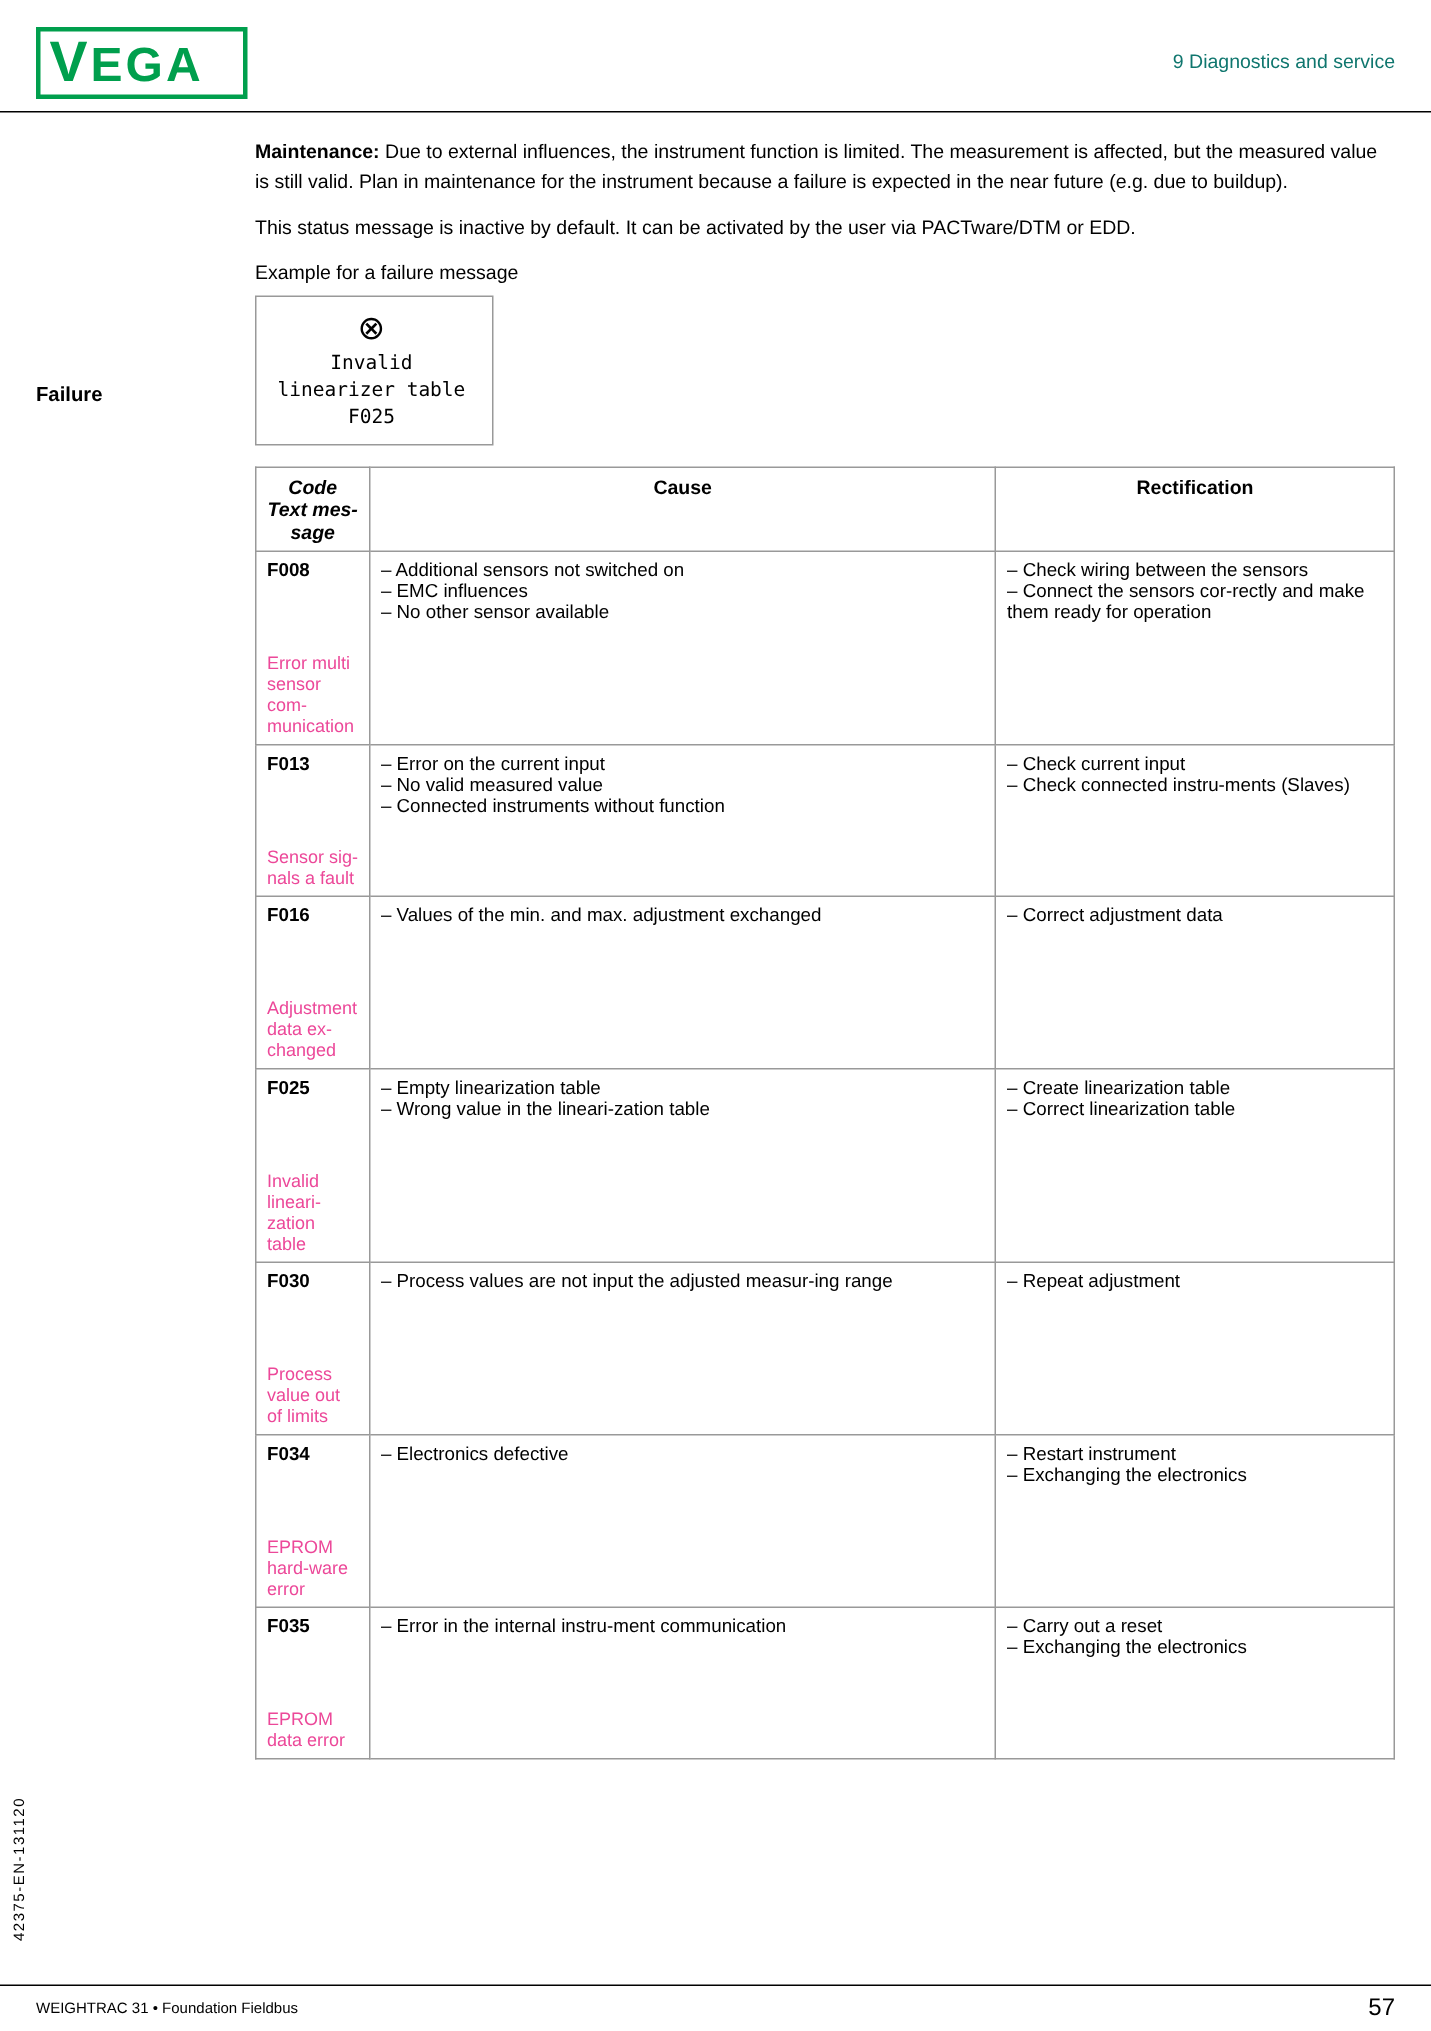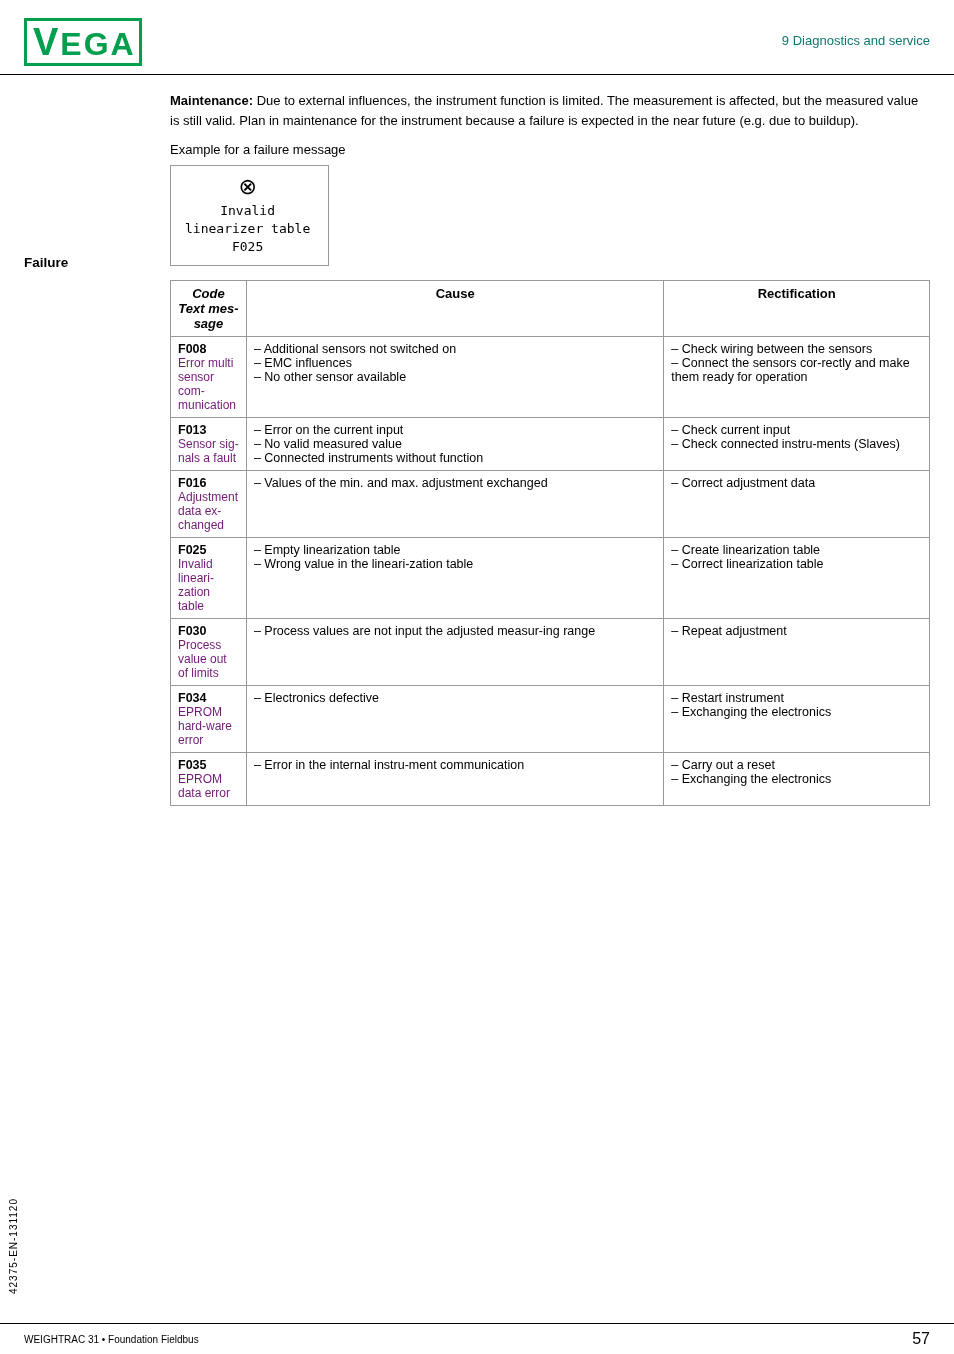--- a/index.html
+++ b/index.html
@@ -21,21 +21,21 @@
       padding: 18px 24px 8px 24px;
       border-bottom: 1.5px solid #000;
       margin-bottom: 0;
     }
     .logo {
       font-size: 32px;
       font-weight: 900;
       letter-spacing: 2px;
       color: #009f4d;
       border: 3px solid #009f4d;
-      padding: 2px 3px 2px 6px;
+      padding: 2px 26px 2px 6px;
       line-height: 1;
     }
     .logo-v {
       display: inline-block;
       font-size: 38px;
     }
     .header-right {
       font-size: 13px;
       text-align: left;
       color: #0f766e;
@@ -107,21 +107,21 @@
     }
     table.failure-table th {
       background: #fff;
       font-weight: bold;
       font-size: 13px;
     }
     table.failure-table .col-code { width: 110px; font-style: italic; }
     table.failure-table .col-cause { width: 55%; }
     table.failure-table .col-rect { width: 35%; }
     .code-main { font-weight: normal; }
-    .code-sub { font-size: 12px; color: #701a75; }
+    .code-sub { font-size: 12px; color: #ec4899; margin-top: 48px; }
     .dash { font-size: 12.5px; }
 
     
     .footer {
       position: absolute;
       bottom: 0;
       left: 0; right: 0;
       border-top: 1.5px solid #000;
       display: flex;
       justify-content: space-between;
@@ -159,20 +159,21 @@
     <div style="margin-top: 160px;">
       <span class="section-label">Failure</span>
     </div>
   </div>
 
   <div class="main-col">
     
     <div class="para">
       <b>Maintenance:</b> <span>Due to external influences, the instrument function is limited. The measurement is affected, but the measured value is still valid. Plan in maintenance for the instrument  because a failure is expected in the near future (e.g. due to buildup).</span>
     </div>
+    <div class="para">This status message is inactive by default. It can be activated by the user via PACTware/DTM or EDD.</div>
 
     
 
     
     <div class="example-label">Example for a failure message</div>
     <div class="example-box">
       <span class="x-icon">⊗</span>
       <pre class="ex-text">Invalid
 linearizer table
 F025</pre>

